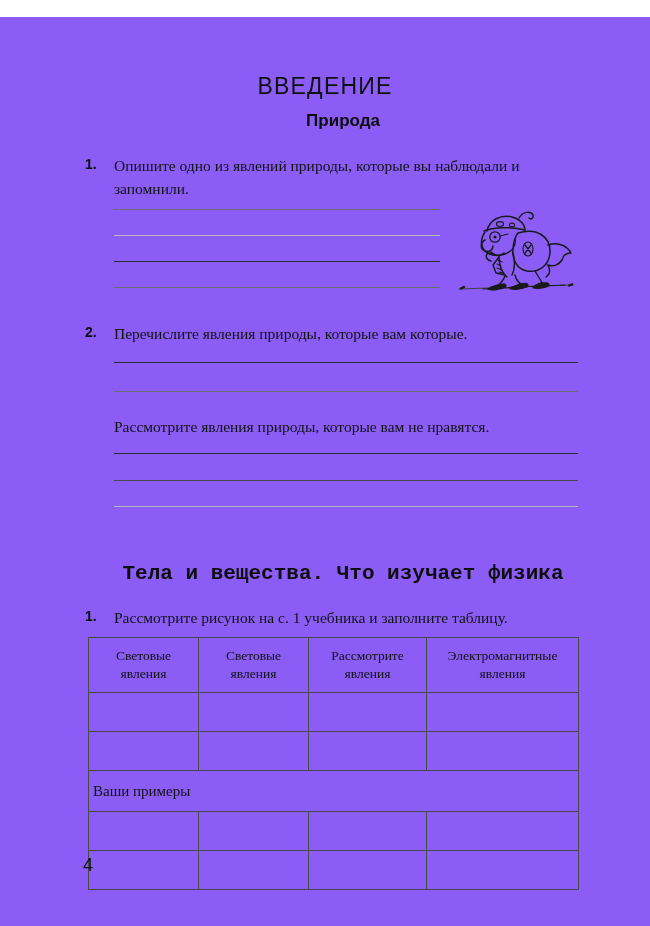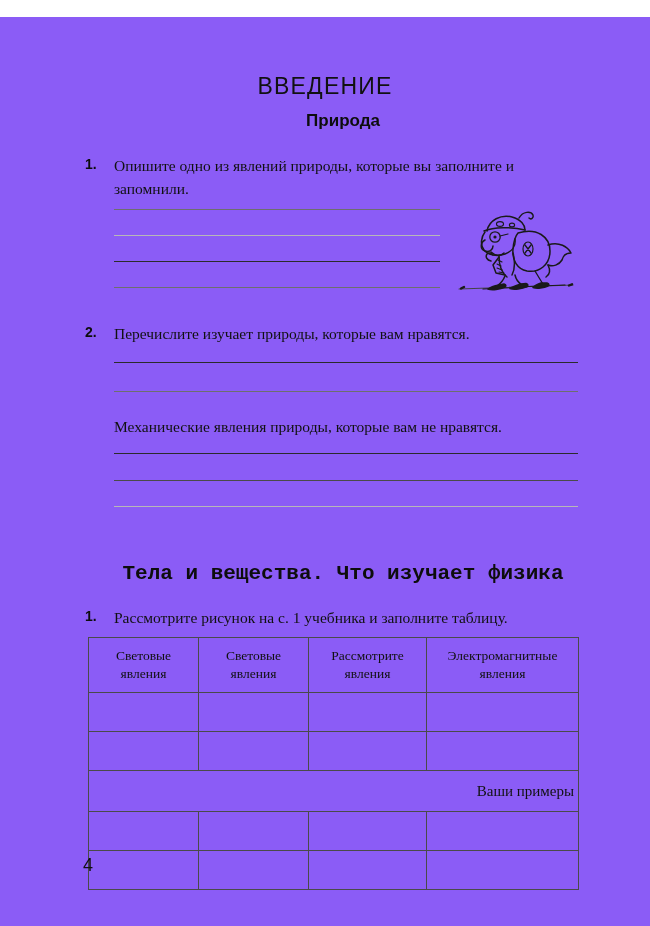--- a/index.html
+++ b/index.html
@@ -100,21 +100,21 @@
     font-family: "Liberation Serif", "DejaVu Serif", serif;
     font-size: 13.5px;
     line-height: 18px;
     text-align: center;
     vertical-align: middle;
     color: #111;
   }
   .tbl td.blank { height: 30px; }
   .tbl td.merged {
     height: 32px;
-    text-align: right;
+    text-align: left;
     vertical-align: middle;
     font-family: "Liberation Serif", "DejaVu Serif", serif;
     font-size: 15px;
     color: #111;
   }
   col.c1 { width: 110px; }
   col.c2 { width: 110px; }
   col.c3 { width: 118px; }
   col.c4 { width: 152px; }
 
@@ -131,21 +131,21 @@
 </head>
 <body>
 
 <div class="page">
 
   <div class="doc-title">ВВЕДЕНИЕ</div>
 
   <div class="section-title s1">Природа</div>
 
   <div class="q-num" style="left:85px; top:139px;">1.</div>
-  <div class="q-text" style="left:114px; top:137px; width:464px;">Опишите одно из явлений природы, которые вы заполните и запомнили.</div>
+  <div class="q-text" style="left:114px; top:137px; width:464px;">Опишите одно из явлений природы, которые вы наблюдали и запомнили.</div>
 
   <div class="rule" style="left:114px; top:192px;  width:326px; border-top-width:1.1px; border-top-color:#6e6e6e;"></div>
   <div class="rule" style="left:114px; top:218px;  width:326px; border-top-width:1.6px; border-top-color:#b8b8b8;"></div>
   <div class="rule" style="left:114px; top:244px;  width:326px; border-top-width:1.3px; border-top-color:#2b2b2b;"></div>
   <div class="rule" style="left:114px; top:270px;  width:326px; border-top-width:1.6px; border-top-color:#6e6e6e;"></div>
 
   <div class="illus">
     <svg viewBox="0 0 122 96" xmlns="http://www.w3.org/2000/svg" fill="none" stroke="#1a1a1a" stroke-width="1.5" stroke-linecap="round" stroke-linejoin="round">
 
       <path d="M4 86 L118 82" stroke-width="1.1" stroke="#444"></path>
@@ -196,26 +196,26 @@
       <path d="M44 82 C39 83 35 84.5 33 86 C37 87.5 45 86.5 50 84 C51.5 83 51 81.5 49 81 Z" fill="#1a1a1a" stroke="#1a1a1a"></path>
       <path d="M60 72 C61 77 64 80 67 82"></path>
       <path d="M66 81 C61 82.5 57 84 55 85.5 C59 87 67 86 72 83.5 C73.5 82.5 73 81 71 80.5 Z" fill="#1a1a1a" stroke="#1a1a1a"></path>
 
       <path d="M80 68 C83 73 86 78 88 81" stroke-width="1.3"></path>
       <path d="M86 80 C82 81.5 79 83 78 84.5 C82 86 89 85 93 83 C94.5 82 94 80.5 92 80 Z" fill="#1a1a1a" stroke="#1a1a1a"></path>
     </svg>
   </div>
 
   <div class="q-num" style="left:85px; top:307px;">2.</div>
-  <div class="q-text" style="left:114px; top:305px; width:464px;">Перечислите изучает природы, которые вам нравятся.</div>
+  <div class="q-text" style="left:114px; top:305px; width:464px;">Перечислите явления природы, которые вам которые.</div>
 
   <div class="rule" style="left:114px; top:345px; width:464px; border-top-width:1.3px; border-top-color:#2b2b2b;"></div>
   <div class="rule" style="left:114px; top:374px; width:464px; border-top-width:1.6px; border-top-color:#6e6e6e;"></div>
 
-  <div class="q-text" style="left:114px; top:398px; width:464px;">Механические явления природы, которые вам не нравятся.</div>
+  <div class="q-text" style="left:114px; top:398px; width:464px;">Рассмотрите явления природы, которые вам не нравятся.</div>
 
   <div class="rule" style="left:114px; top:436px; width:464px; border-top-width:1.3px; border-top-color:#2b2b2b;"></div>
   <div class="rule" style="left:114px; top:463px; width:464px; border-top-width:1.3px; border-top-color:#4a4a4a;"></div>
   <div class="rule" style="left:114px; top:489px; width:464px; border-top-width:1.7px; border-top-color:#b8b8b8;"></div>
 
   <div class="section-title s2">Тела и вещества. Что изучает физика</div>
 
   <div class="q-num" style="left:85px; top:591px;">1.</div>
   <div class="q-text" style="left:114px; top:589px; width:464px;">Рассмотрите рисунок на с. 1 учебника и заполните таблицу.</div>
 

